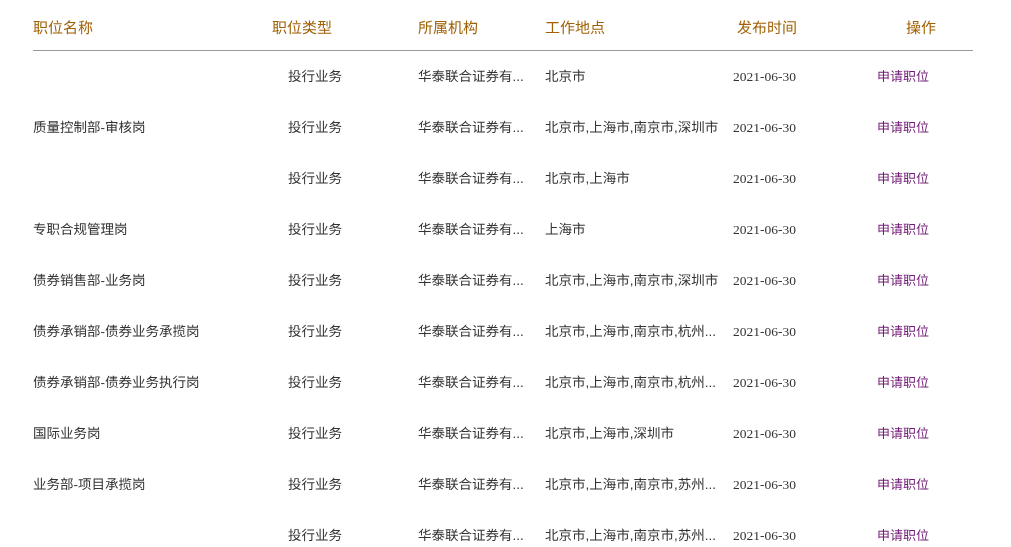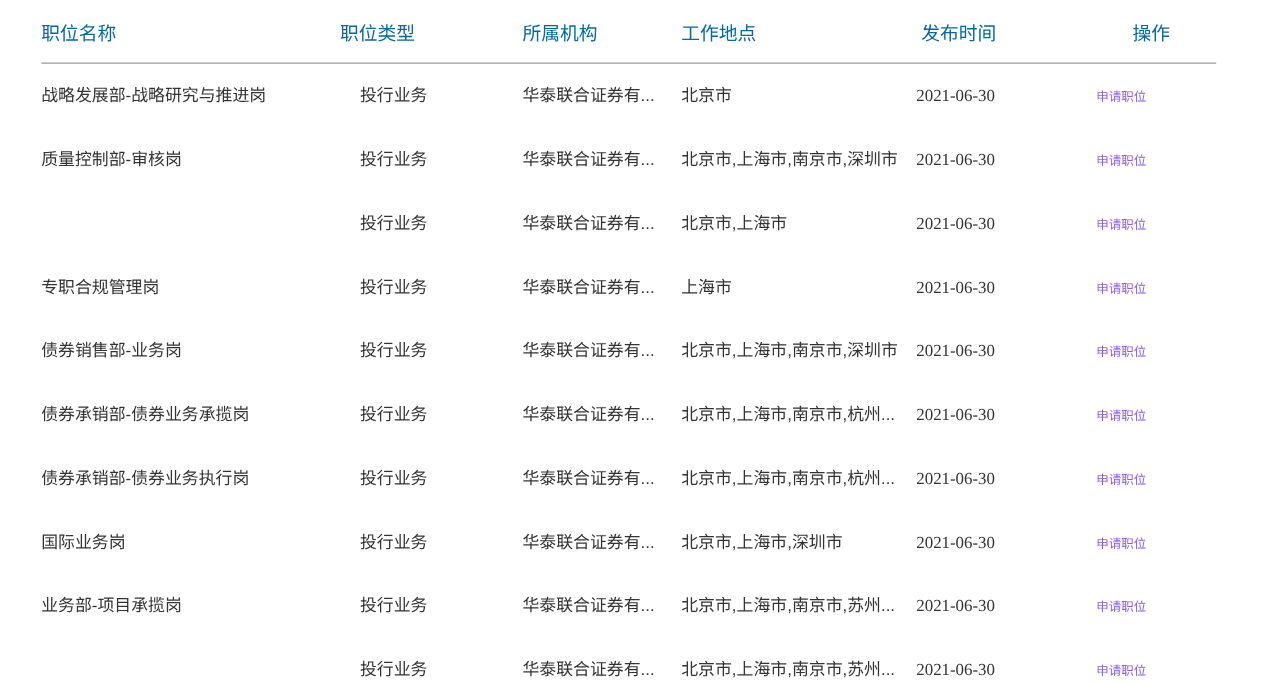--- a/index.html
+++ b/index.html
@@ -30,21 +30,21 @@
     top: 0;
     left: 0;
     width: 1011px;
     height: 52px;
   }
   .table-head .cell {
     position: absolute;
     top: 19px;
     font-size: 15px;
     line-height: 18px;
-    color: #0369a1;
+    color: #a16207;
     white-space: nowrap;
   }
   .head-rule {
     position: absolute;
     left: 33px;
     top: 50px;
     width: 940px;
     height: 1px;
     background: #9a9a9a;
   }
@@ -80,22 +80,22 @@
   .col-action  { left: 877px; width: 100px; }
 
   .table-head .col-title  { left: 33px;  }
   .table-head .col-type   { left: 272px; }
   .table-head .col-org    { left: 418px; }
   .table-head .col-loc    { left: 545px; }
   .table-head .col-date   { left: 737px; }
   .table-head .col-action { left: 890px; margin-left: 16px; }
 
   .apply-link {
-    color: #8b5cf6;
-    font-size: 10px;
+    color: #701a75;
+    font-size: 13px;
     line-height: 18px;
     text-decoration: none;
     cursor: pointer;
     white-space: nowrap;
   }
 </style>
 </head>
 <body>
 
 <div class="job-table">
@@ -105,21 +105,20 @@
     <div class="cell col-type">职位类型</div>
     <div class="cell col-org">所属机构</div>
     <div class="cell col-loc">工作地点</div>
     <div class="cell col-date">发布时间</div>
     <div class="cell col-action">操作</div>
     <div class="head-rule"></div>
   </div>
 
   <div class="table-body" id="table-body">
       <div class="row">
-        <div class="cell col-title">战略发展部-战略研究与推进岗</div>
         <div class="cell col-type">投行业务</div>
         <div class="cell col-org">华泰联合证券有...</div>
         <div class="cell col-loc">北京市</div>
         <div class="cell col-date">2021-06-30</div>
         <div class="cell col-action"><a class="apply-link">申请职位</a></div>
       </div>
       <div class="row">
         <div class="cell col-title">质量控制部-审核岗</div>
         <div class="cell col-type">投行业务</div>
         <div class="cell col-org">华泰联合证券有...</div>

